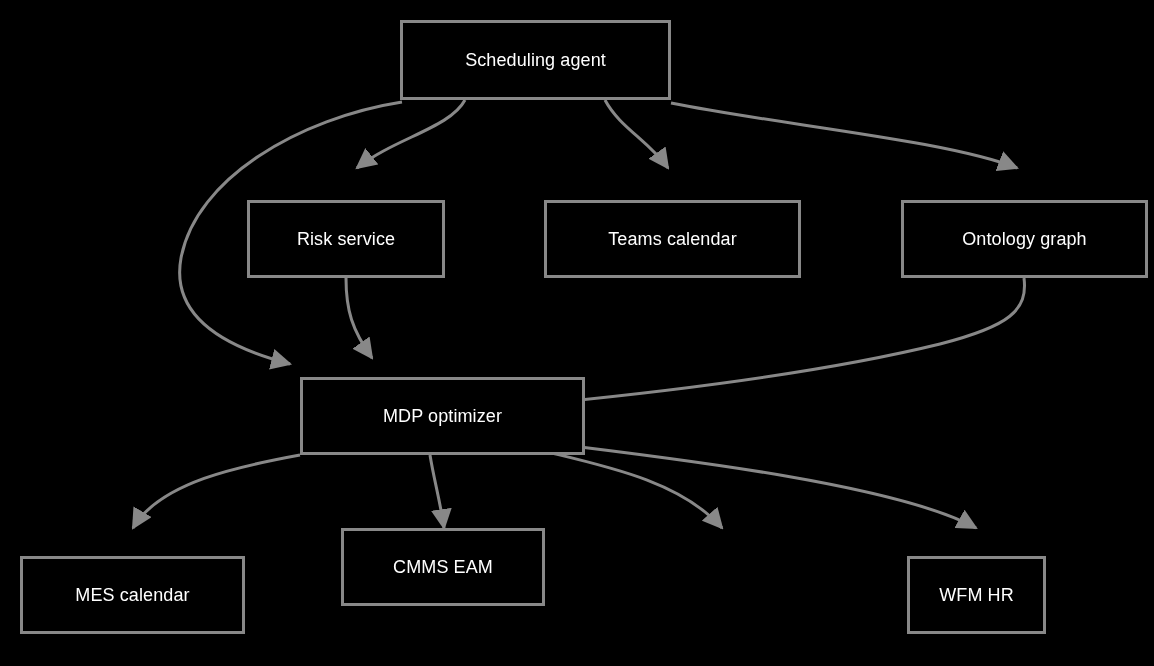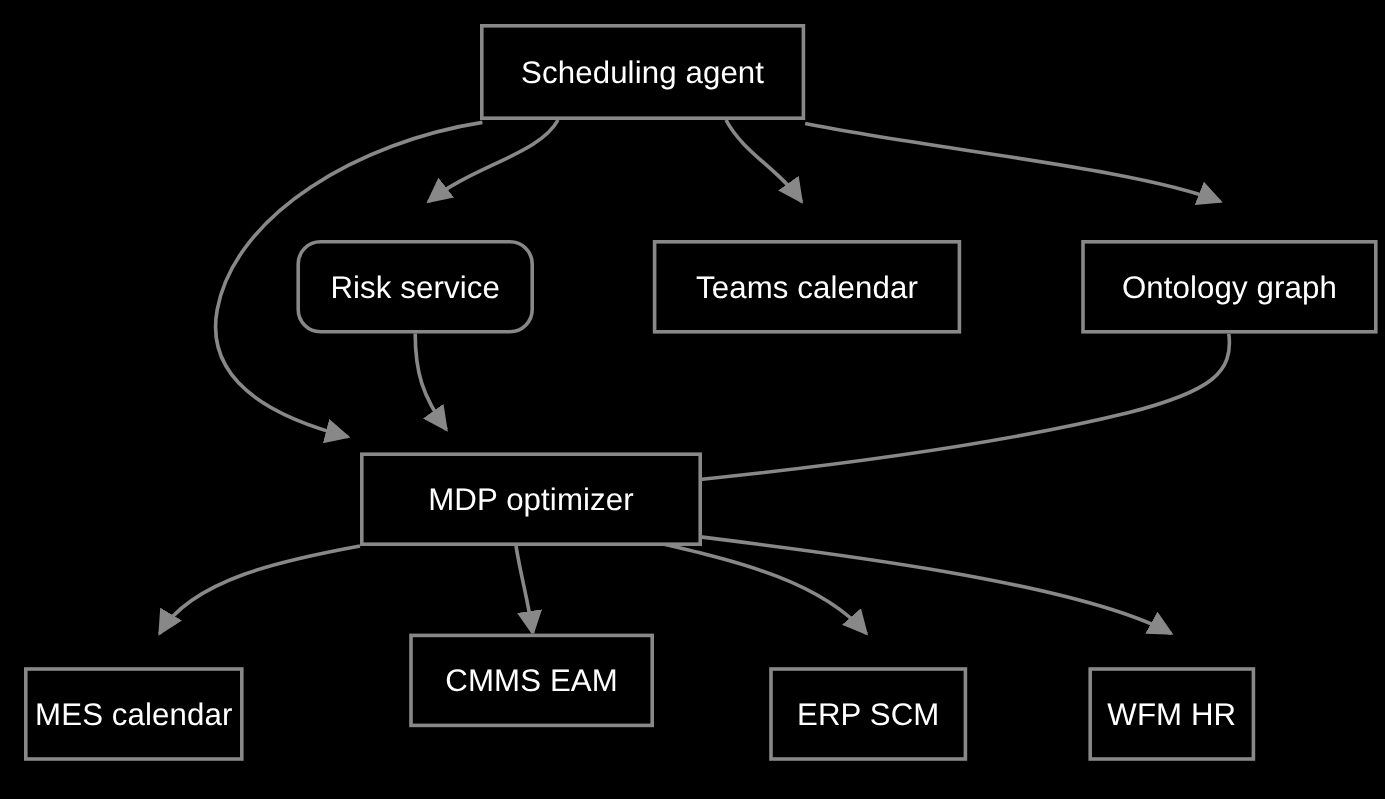--- a/index.html
+++ b/index.html
@@ -25,21 +25,21 @@
   }
   .node {
     position: absolute;
     box-sizing: border-box;
     border: 3px solid #888888;
     background: #000000;
     display: flex;
     align-items: center;
     justify-content: center;
     color: #ffffff;
-    font-size: 26px;
+    font-size: 18px;
     font-family: "Liberation Sans", sans-serif;
     letter-spacing: 0.1px;
     white-space: nowrap;
   }
   .node-label {
     color: #ffffff;
     line-height: 1;
     padding: 0 4px;
   }
 </style>
@@ -73,45 +73,42 @@
 
     <path d="M 539 450 C 600 465, 680 480, 722 528" fill="none" stroke="#888888" stroke-width="3" marker-end="url(#arrow)"></path>
 
     <path d="M 539 442 C 690 460, 900 486, 976 528" fill="none" stroke="#888888" stroke-width="3" marker-end="url(#arrow)"></path>
   </svg>
 
   <div class="node" style="left:400px; top:20px; width:271px; height:80px;">
     <span class="node-label">Scheduling agent</span>
   </div>
 
-  <div class="node" style="left:247px; top:200px; width:198px; height:78px;border-radius:20px;">
+  <div class="node" style="left:247px; top:200px; width:198px; height:78px;">
     <span class="node-label">Risk service</span>
   </div>
 
   <div class="node" style="left:901px; top:200px; width:247px; height:78px;">
     <span class="node-label">Ontology graph</span>
   </div>
 
   <div class="node" style="left:544px; top:200px; width:257px; height:78px;">
     <span class="node-label">Teams calendar</span>
   </div>
 
   <div class="node" style="left:300px; top:377px; width:285px; height:78px;align-items:center;">
     <span class="node-label">MDP optimizer</span>
   </div>
 
-  <div class="node" style="left:20px; top:556px; width:183px; height:78px;">
+  <div class="node" style="left:20px; top:556px; width:225px; height:78px;">
     <span class="node-label">MES calendar</span>
   </div>
 
   <div class="node" style="left:341px; top:528px; width:204px; height:78px;">
     <span class="node-label">CMMS EAM</span>
   </div>
 
-  <div class="node" style="left:641px; top:556px; width:165px; height:78px;">
-    <span class="node-label">ERP SCM</span>
-  </div>
 
   <div class="node" style="left:907px; top:556px; width:139px; height:78px;">
     <span class="node-label">WFM HR</span>
   </div>
 
 </div>
 
 </body></html>

